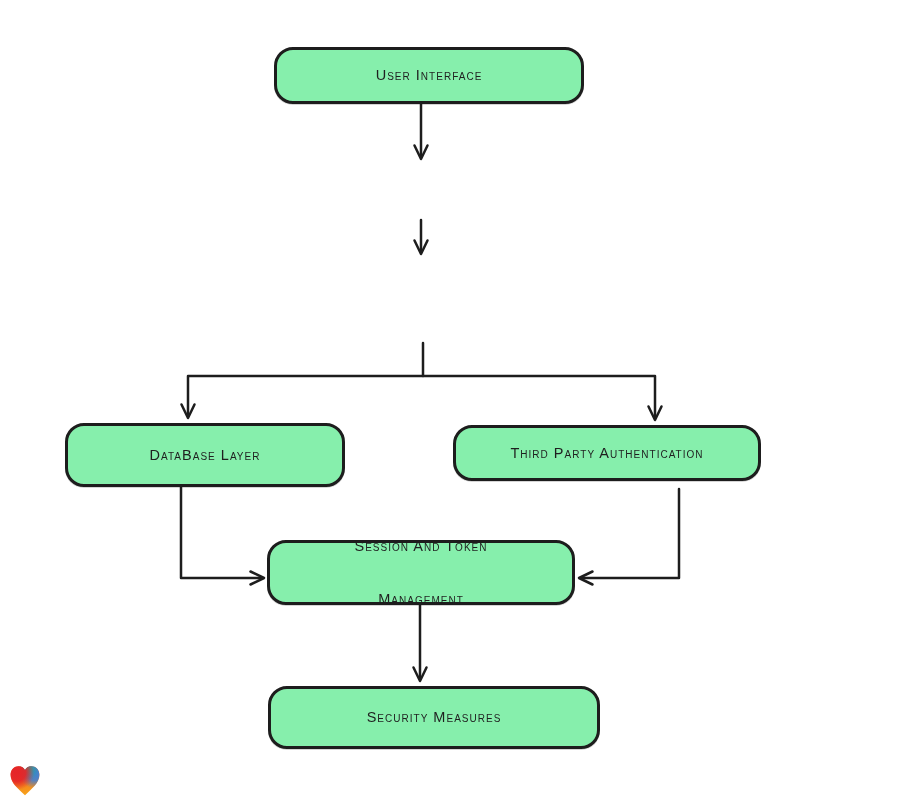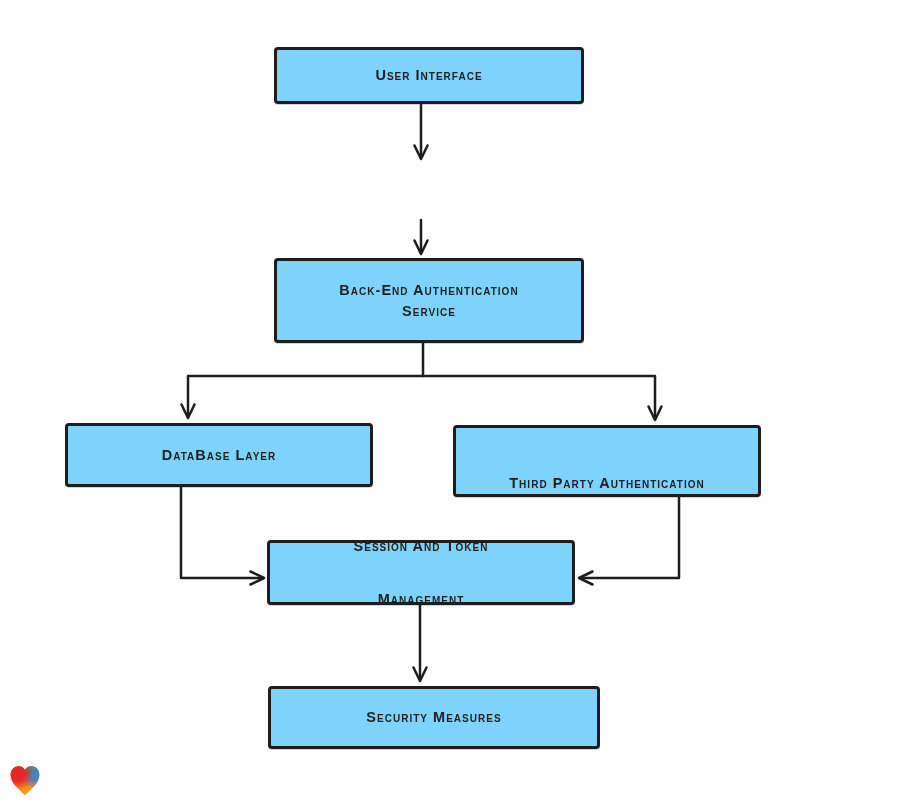--- a/index.html
+++ b/index.html
@@ -27,30 +27,29 @@
   .edges-layer path {
     fill: none;
     stroke: #1d1d1d;
     stroke-width: 2.5;
     stroke-linecap: round;
     stroke-linejoin: round;
   }
   .node {
     position: absolute;
     box-sizing: border-box;
-    background: #7dd3fc;
+    background: #86efac;
     border: 3.4px solid #1d1d1d;
-    border-radius: 4px;
+    border-radius: 19px;
     display: flex;
     flex-direction: column;
     align-items: center;
     justify-content: center;
     text-align: center;
     box-shadow: 0 1px 0 rgba(20,20,20,0.18);
-    font-weight: bold;
   }
   .node .label-line {
     display: block;
     font-size: 14.5px;
     line-height: 1.42;
     letter-spacing: 0.07em;
     font-variant: small-caps;
     color: #1f1f1f;
     white-space: nowrap;
   }
@@ -98,30 +97,26 @@
       <path d="M420 605 L420 678"></path>
       <path d="M413.5 667.5 L420 681 L426.5 667.5"></path>
     </g>
   </svg>
 
   <div class="node" style="left:274px; top:47px; width:310px; height:57px;">
     <span class="label-line">User Interface</span>
   </div>
 
 
-  <div class="node" style="left:274px; top:258px; width:310px; height:85px;">
-    <span class="label-line">Back-End Authentication</span>
-    <span class="label-line">Service</span>
-  </div>
 
-  <div class="node" style="left:65px; top:423px; width:308px; height:64px;text-align:right;">
+  <div class="node" style="left:65px; top:423px; width:280px; height:64px;text-align:right;">
     <span class="label-line">DataBase Layer</span>
   </div>
 
-  <div class="node" style="left:453px; top:425px; width:308px; height:72px;justify-content:flex-end;">
+  <div class="node" style="left:453px; top:425px; width:308px; height:56px;">
     <span class="label-line">Third Party Authentication</span>
   </div>
 
   <div class="node" style="left:267px; top:540px; width:308px; height:65px;gap:32px;">
     <span class="label-line">Session And Token</span>
     <span class="label-line">Management</span>
   </div>
 
   <div class="node" style="left:268px; top:686px; width:332px; height:63px;">
     <span class="label-line">Security Measures</span>

